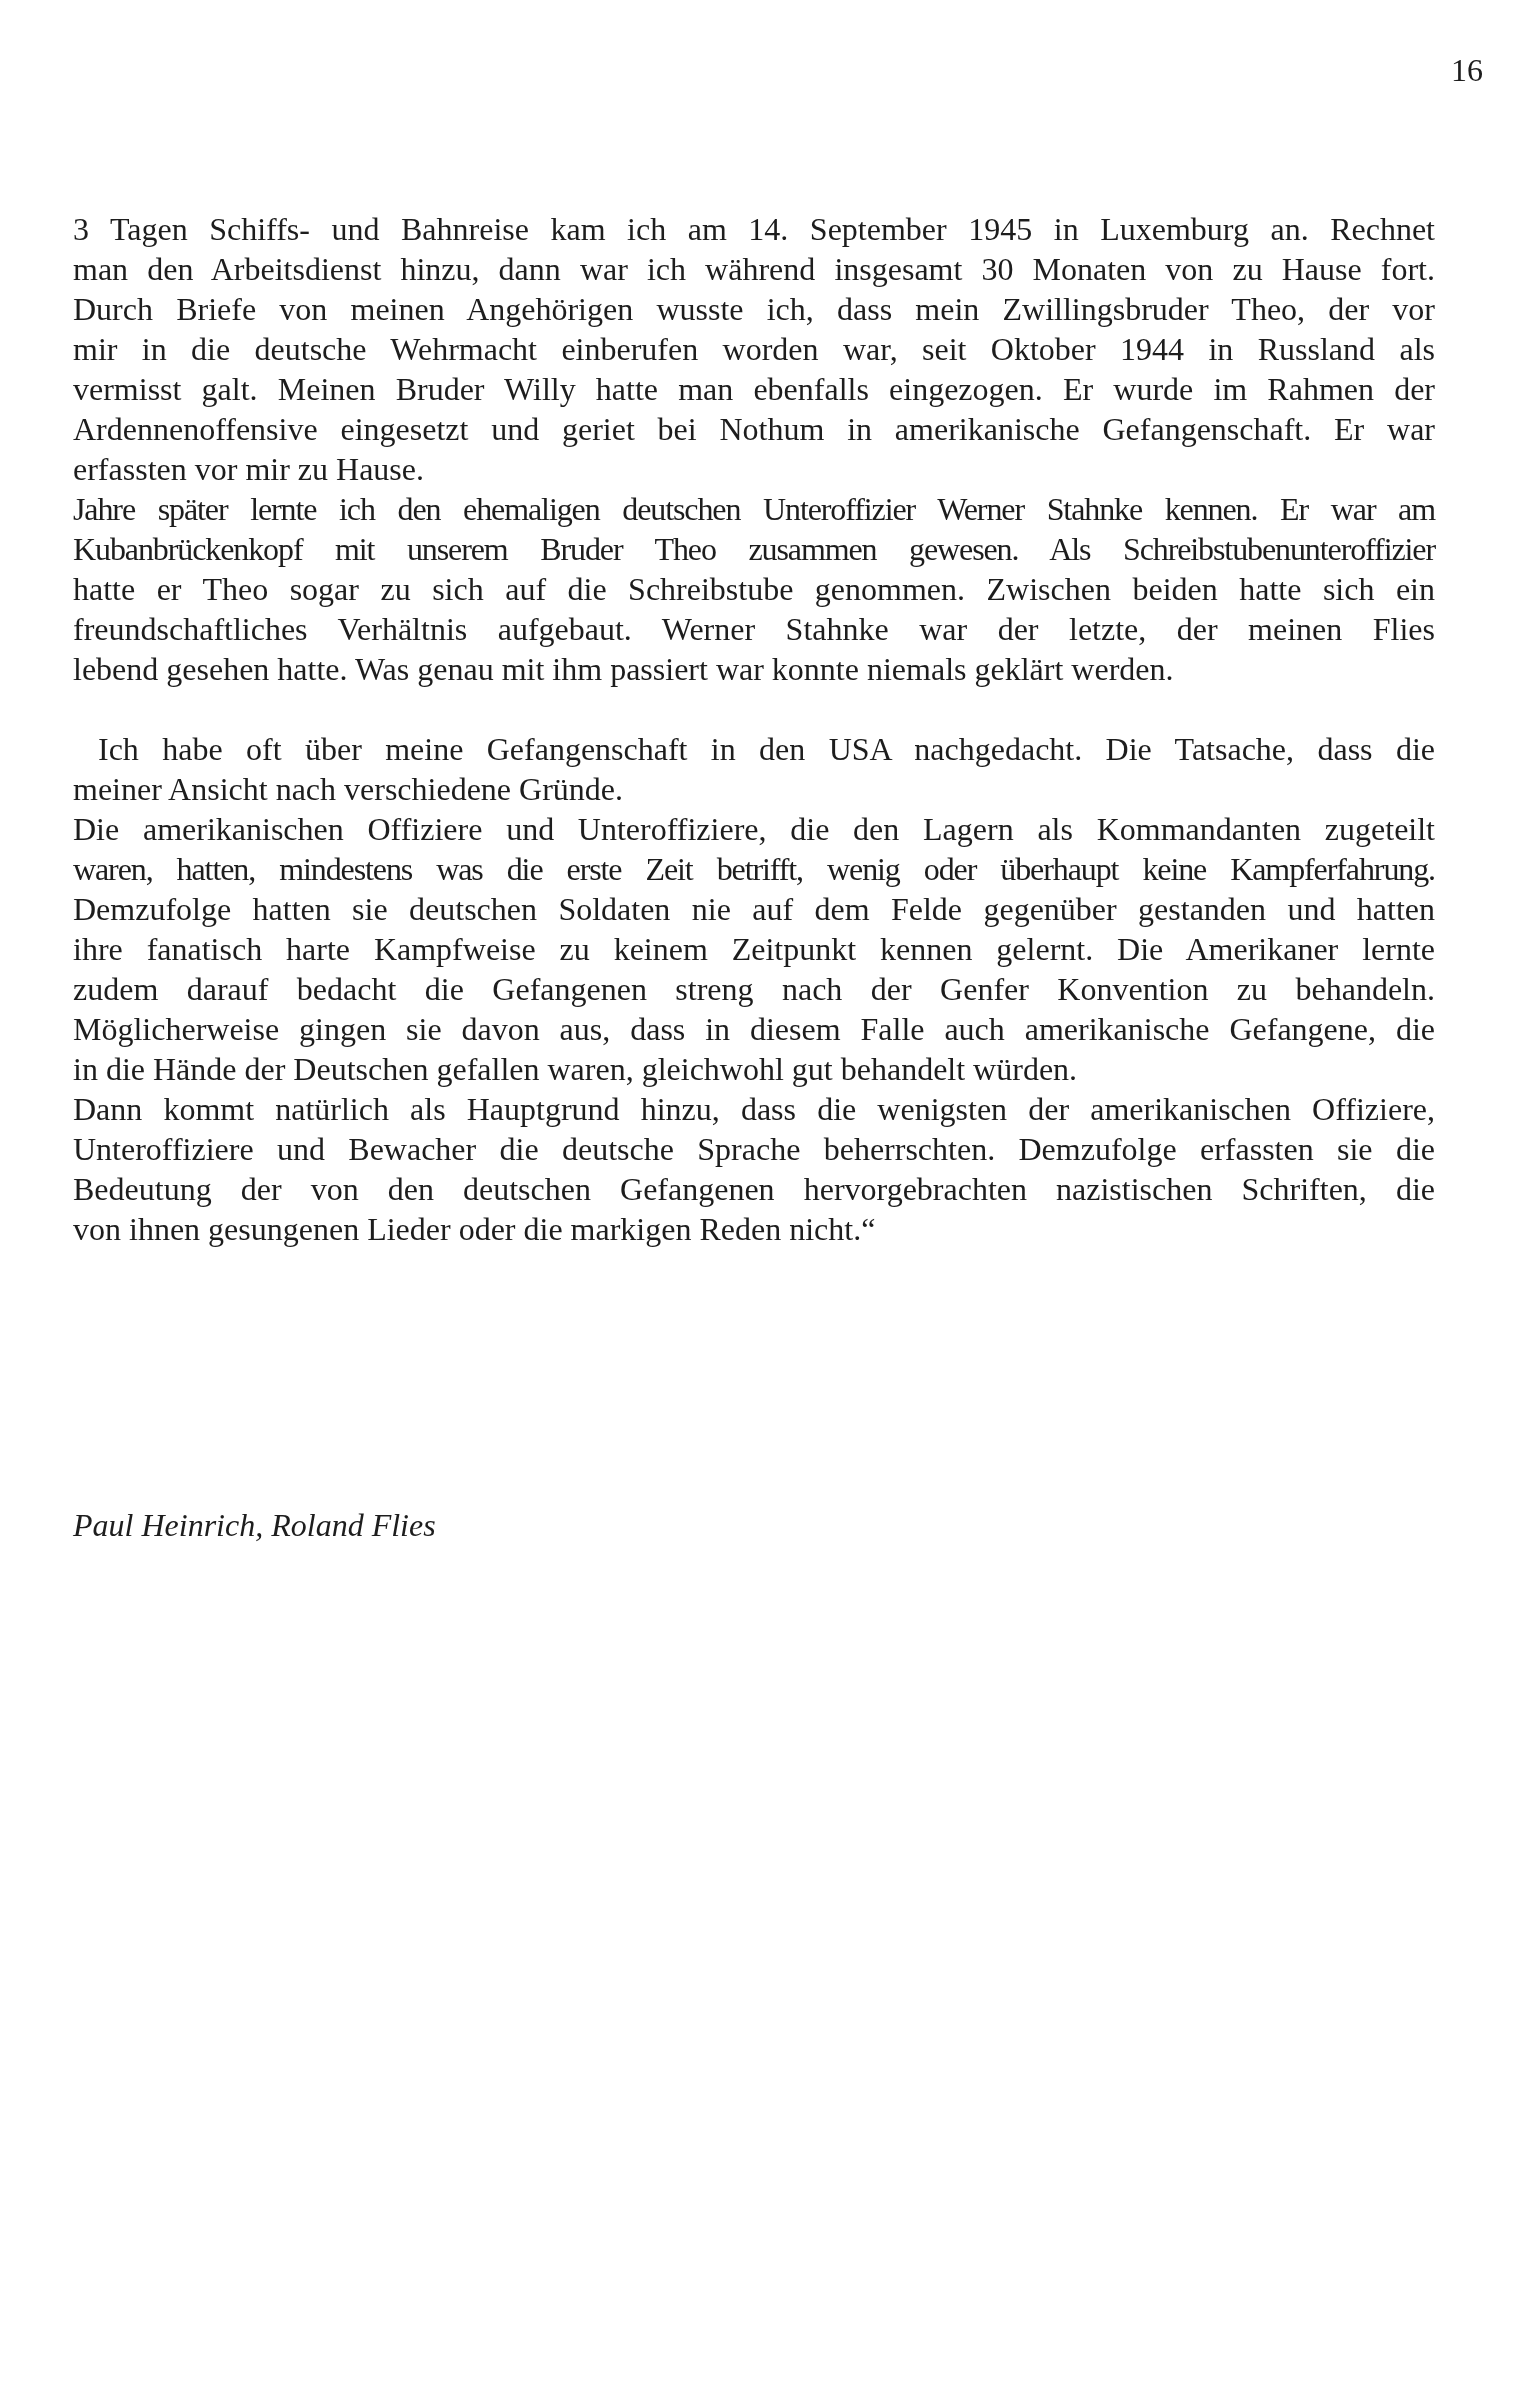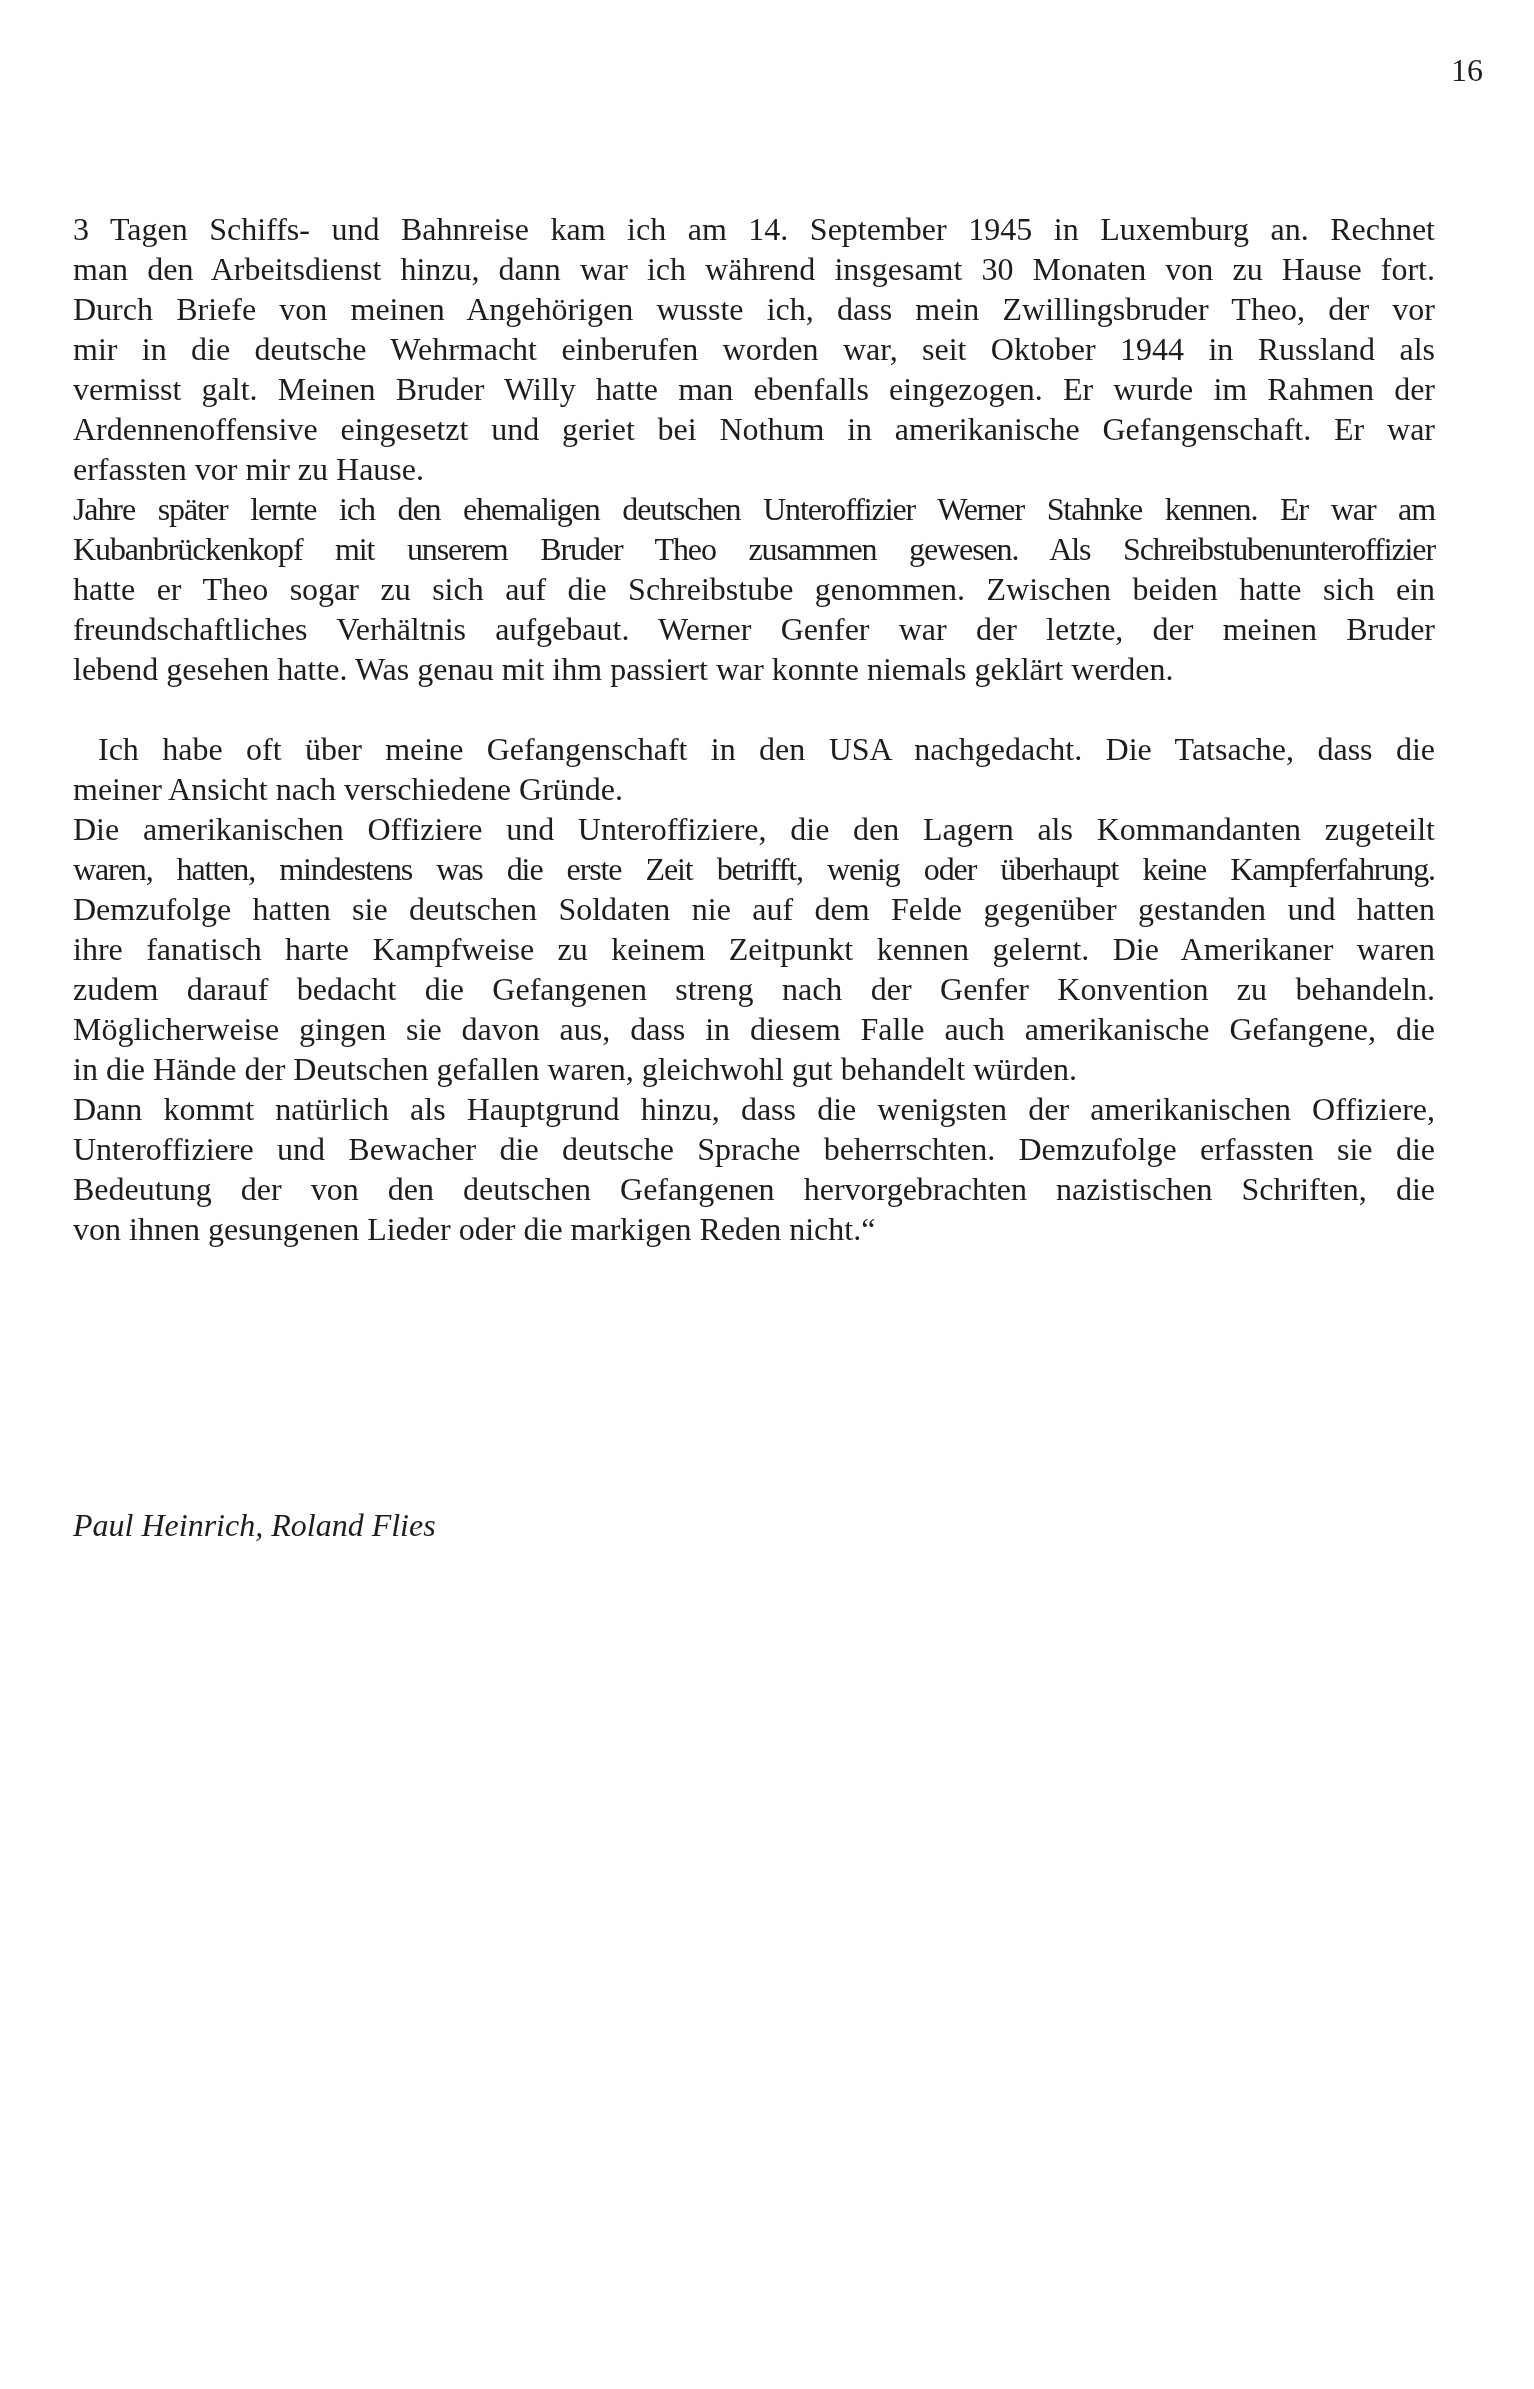--- a/index.html
+++ b/index.html
@@ -57,33 +57,33 @@
     <span class="line">3 Tagen Schiffs- und Bahnreise kam ich am 14. September 1945 in Luxemburg an. Rechnet</span>
     <span class="line">man den Arbeitsdienst hinzu, dann war ich während insgesamt 30 Monaten von zu Hause fort.</span>
     <span class="line">Durch Briefe von meinen Angehörigen wusste ich, dass mein Zwillingsbruder Theo, der vor</span>
     <span class="line">mir in die deutsche Wehrmacht einberufen worden war, seit Oktober 1944 in Russland als</span>
     <span class="line">vermisst galt. Meinen Bruder Willy hatte man ebenfalls eingezogen. Er wurde im Rahmen der</span>
     <span class="line">Ardennenoffensive eingesetzt und geriet bei Nothum in amerikanische Gefangenschaft. Er war</span>
     <span class="line last">erfassten vor mir zu Hause.</span>
     <span class="line tight">Jahre später lernte ich den ehemaligen deutschen Unteroffizier Werner Stahnke kennen. Er war am</span>
     <span class="line tight">Kubanbrückenkopf mit unserem Bruder Theo zusammen gewesen. Als Schreibstubenunteroffizier</span>
     <span class="line">hatte er Theo sogar zu sich auf die Schreibstube genommen. Zwischen beiden hatte sich ein</span>
-    <span class="line">freundschaftliches Verhältnis aufgebaut. Werner Genfer war der letzte, der meinen Bruder</span>
+    <span class="line">freundschaftliches Verhältnis aufgebaut. Werner Stahnke war der letzte, der meinen Flies</span>
     <span class="line last">lebend gesehen hatte. Was genau mit ihm passiert war konnte niemals geklärt werden.</span>
   </div>
 
   <div class="para-gap"></div>
 
   <div class="paragraph">
     <span class="line indent">Ich habe oft über meine Gefangenschaft in den USA nachgedacht. Die Tatsache, dass die</span>
     <span class="line last">meiner Ansicht nach verschiedene Gründe.</span>
     <span class="line">Die amerikanischen Offiziere und Unteroffiziere, die den Lagern als Kommandanten zugeteilt</span>
     <span class="line tight">waren, hatten, mindestens was die erste Zeit betrifft, wenig oder überhaupt keine Kampferfahrung.</span>
     <span class="line">Demzufolge hatten sie deutschen Soldaten nie auf dem Felde gegenüber gestanden und hatten</span>
-    <span class="line">ihre fanatisch harte Kampfweise zu keinem Zeitpunkt kennen gelernt. Die Amerikaner waren</span>
+    <span class="line">ihre fanatisch harte Kampfweise zu keinem Zeitpunkt kennen gelernt. Die Amerikaner lernte</span>
     <span class="line">zudem darauf bedacht die Gefangenen streng nach der Genfer Konvention zu behandeln.</span>
     <span class="line">Möglicherweise gingen sie davon aus, dass in diesem Falle auch amerikanische Gefangene, die</span>
     <span class="line last">in die Hände der Deutschen gefallen waren, gleichwohl gut behandelt würden.</span>
     <span class="line">Dann kommt natürlich als Hauptgrund hinzu, dass die wenigsten der amerikanischen Offiziere,</span>
     <span class="line">Unteroffiziere und Bewacher die deutsche Sprache beherrschten. Demzufolge erfassten sie die</span>
     <span class="line">Bedeutung der von den deutschen Gefangenen hervorgebrachten nazistischen Schriften, die</span>
     <span class="line last">von ihnen gesungenen Lieder oder die markigen Reden nicht.“</span>
   </div>
 </div>
 

